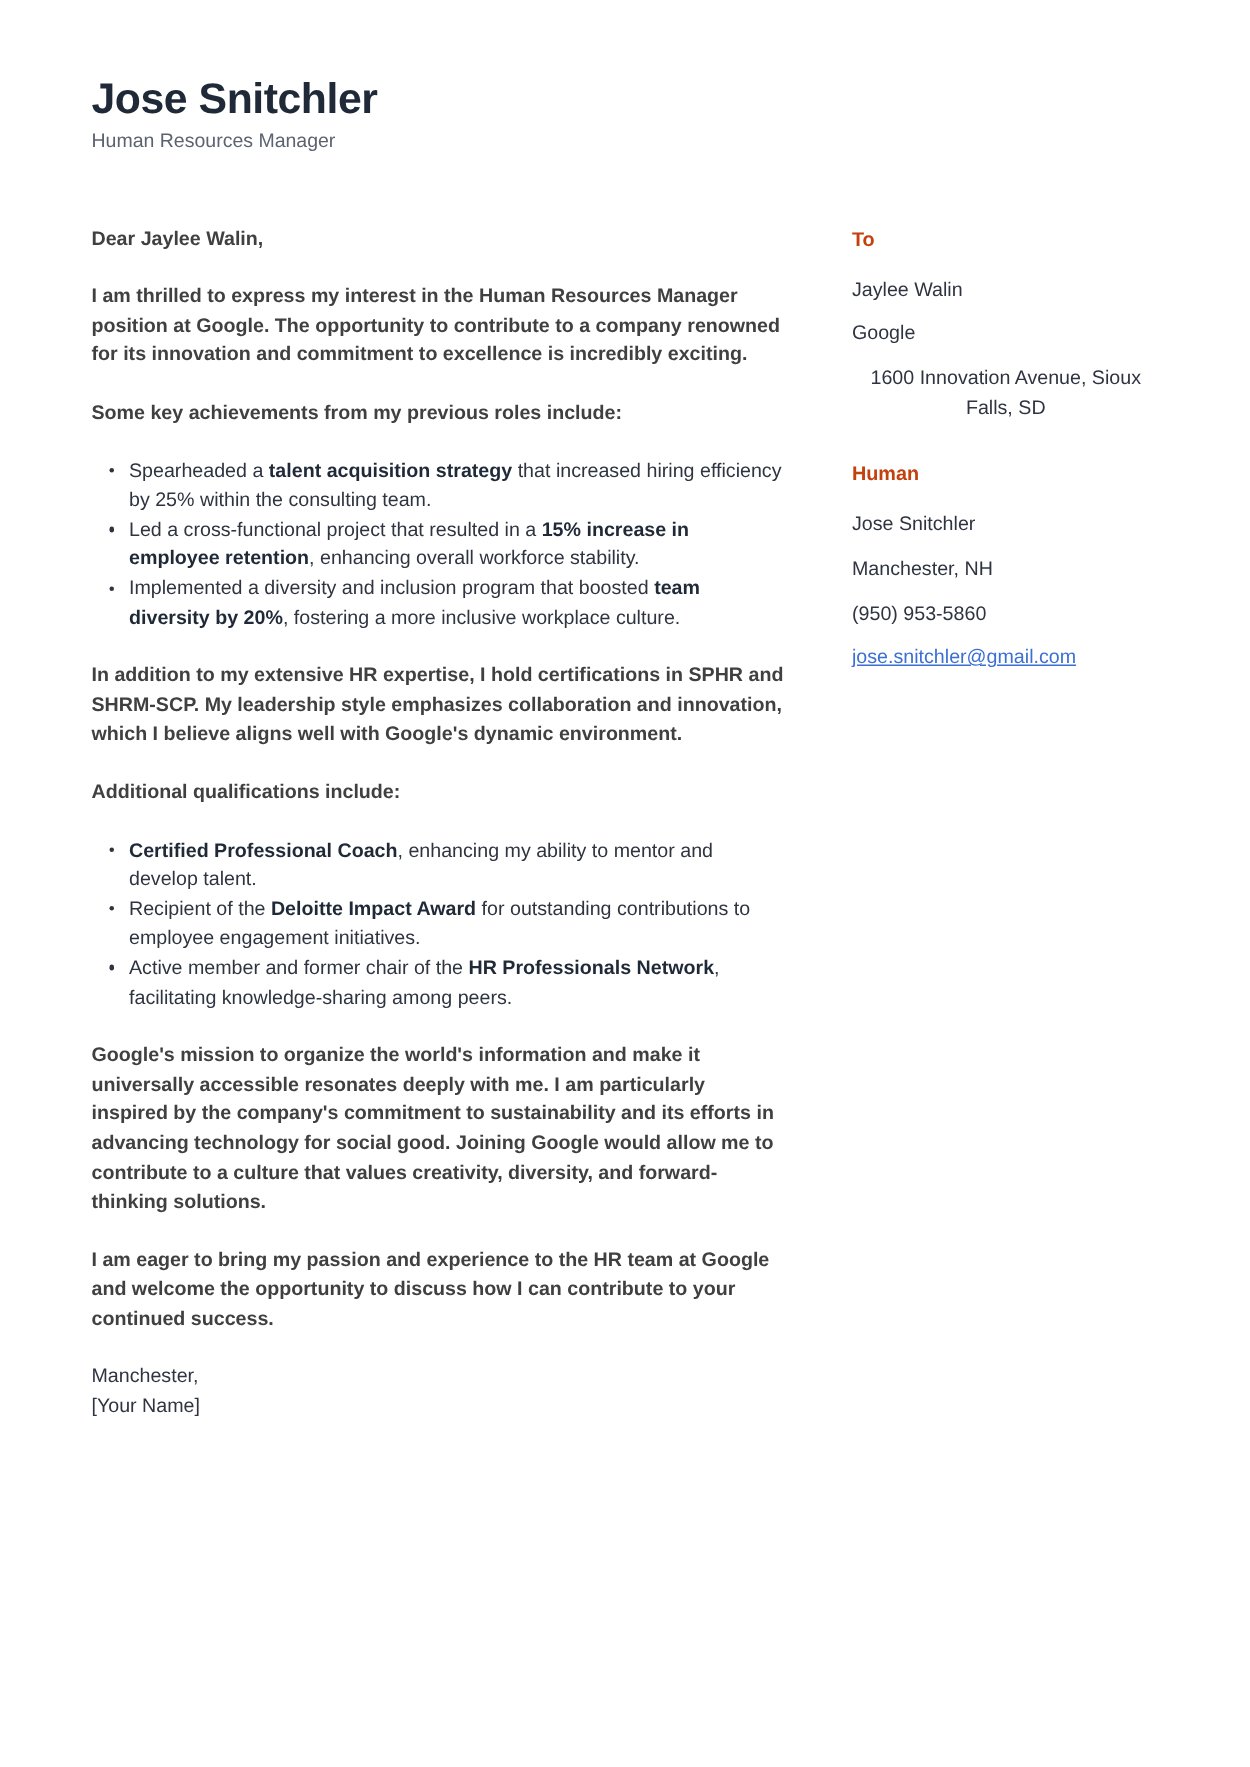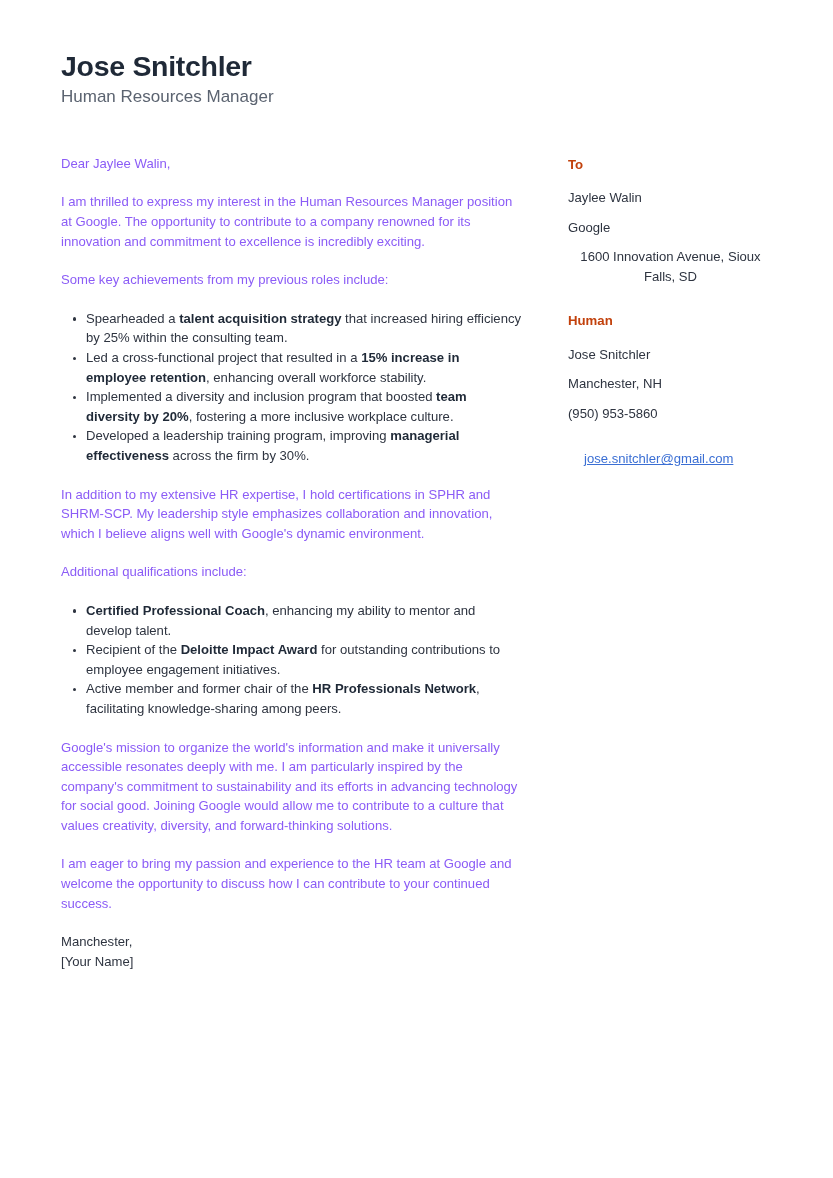--- a/index.html
+++ b/index.html
@@ -28,21 +28,21 @@
   }
   .cand-name {
     font-size: 28.5px;
     font-weight: 700;
     letter-spacing: -0.3px;
     color: #1f2937;
     line-height: 1.15;
     margin: 0 0 3px 0;
   }
   .cand-role {
-    font-size: 17px;
+    font-size: 13px;
     font-weight: 400;
     color: #5b6370;
     line-height: 1.3;
     margin: 0;
   }
   
   .columns {
     display: flex;
     align-items: flex-start;
   }
@@ -55,22 +55,23 @@
   }
   .col-right {
     width: 205px;
     flex: 0 0 205px;
     padding-top: 2px;
   }
   
   .letter p {
     font-size: 13.1px;
     line-height: 19.6px;
-    color: #8b5cf6;
+    color: #404040;
     margin: 0 0 19px 0;
+    font-weight: bold;
   }
   .letter ul {
     list-style: none;
     margin: 0 0 19px 0;
     padding: 0;
   }
   .letter ul li {
     position: relative;
     font-size: 13.1px;
     line-height: 19.6px;
@@ -116,21 +117,21 @@
   }
   .side-line.last {
     margin-bottom: 0;
     text-align: center;
   }
   .side-link {
     font-size: 13.1px;
     line-height: 19.6px;
     color: #3b6fd4;
     text-decoration: underline;
-    margin: 16px;
+    margin: 0;
     display: inline-block;
     cursor: pointer;
   }
 </style>
 </head>
 <body>
 
 <div class="page">
 
   <div class="header">
@@ -146,21 +147,20 @@
 
       <p>I am thrilled to express my interest in the Human Resources Manager position at Google. The opportunity to contribute to a company renowned for its innovation and commitment to excellence is incredibly exciting.</p>
 
 
       <p>Some key achievements from my previous roles include:</p>
 
       <ul>
         <li><span>Spearheaded a </span><b>talent acquisition strategy</b><span> that increased hiring efficiency by 25% within the consulting team.</span></li>
         <li><span>Led a cross-functional project that resulted in a </span><b>15% increase in employee retention</b><span>, enhancing overall workforce stability.</span></li>
         <li><span>Implemented a diversity and inclusion program that boosted </span><b>team diversity by 20%</b><span>, fostering a more inclusive workplace culture.</span></li>
-        <li><span>Developed a leadership training program, improving </span><b>managerial effectiveness</b><span> across the firm by 30%.</span></li>
       </ul>
 
       <p>In addition to my extensive HR expertise, I hold certifications in SPHR and SHRM-SCP. My leadership style emphasizes collaboration and innovation, which I believe aligns well with Google's dynamic environment.</p>
 
       <p>Additional qualifications include:</p>
 
       <ul>
         <li><span></span><b>Certified Professional Coach</b><span>, enhancing my ability to mentor and develop talent.</span></li>
         <li><span>Recipient of the </span><b>Deloitte Impact Award</b><span> for outstanding contributions to employee engagement initiatives.</span></li>
         <li><span>Active member and former chair of the </span><b>HR Professionals Network</b><span>, facilitating knowledge-sharing among peers.</span></li>

